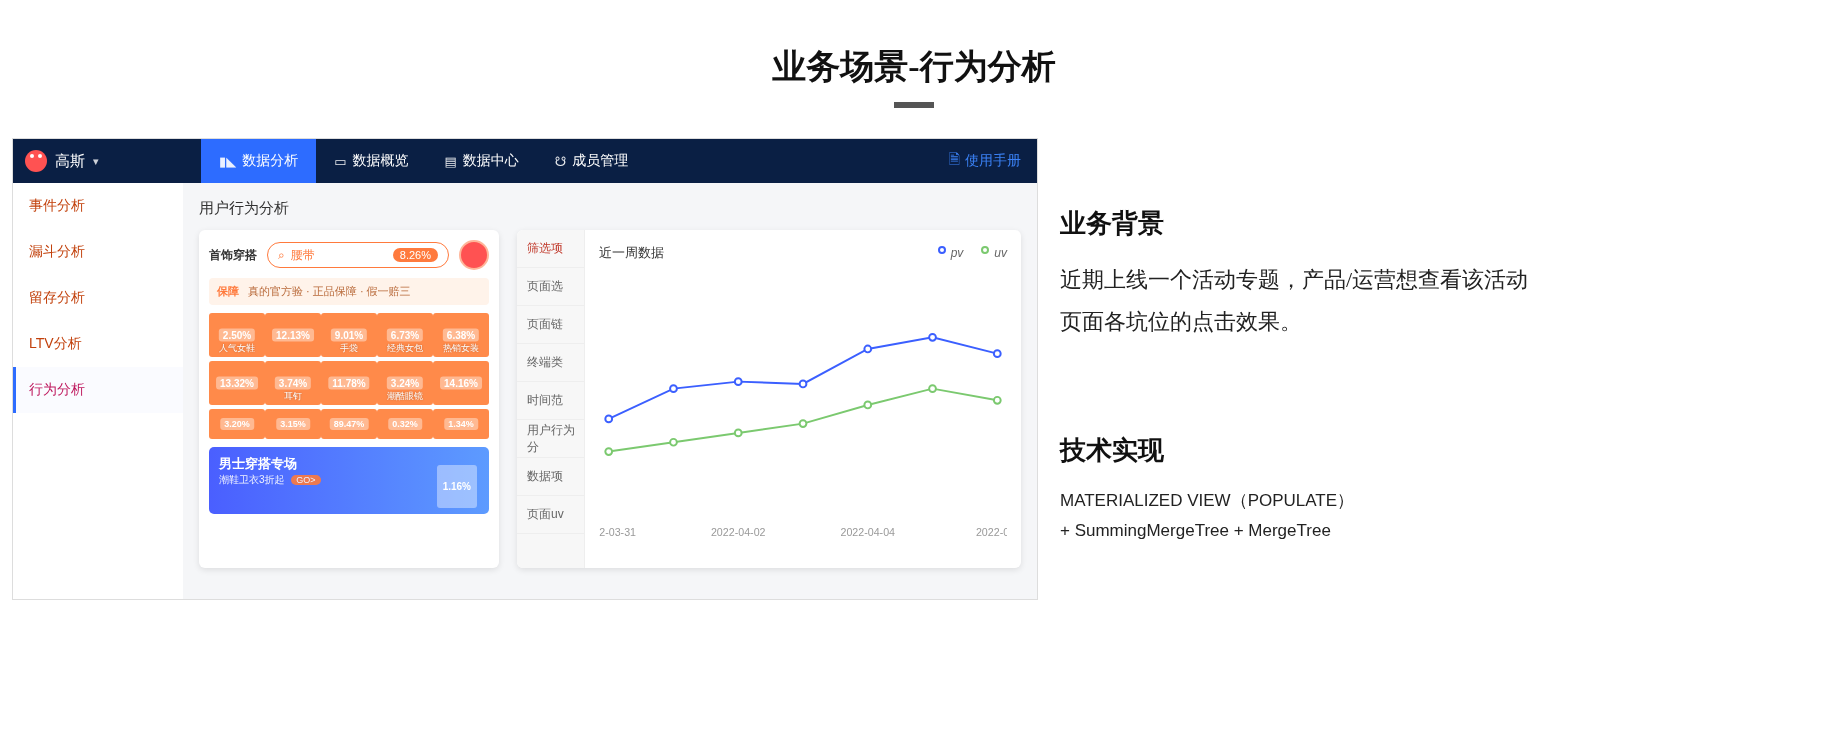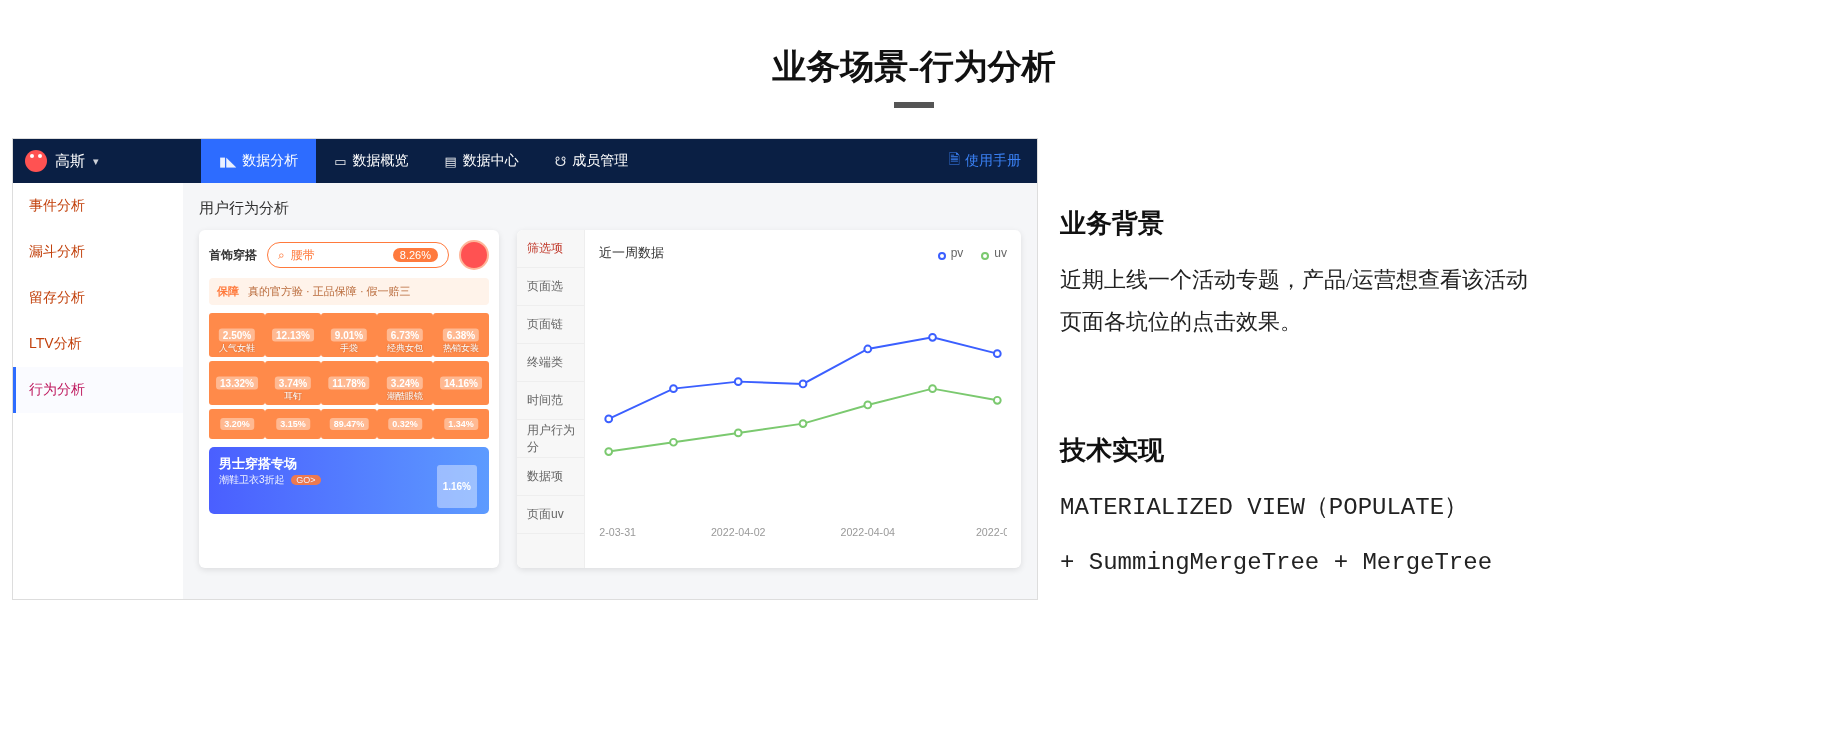--- a/index.html
+++ b/index.html
@@ -54,35 +54,35 @@
 .promo .go { background:#ff7a3d; font-size:9px; padding:0 5px; border-radius:6px; margin-left:4px; }
 
 
 .chart-panel { flex:1; background:#fff; border-radius:6px; box-shadow:0 2px 6px rgba(0,0,0,.1); padding:0; position:relative; overflow:hidden; }
 .cp-left { position:absolute; left:0; top:0; bottom:0; width:68px; background:#f7f7f7; border-right:1px solid #eee; }
 .cp-left .row { height:38px; display:flex; align-items:center; padding-left:10px; font-size:12px; color:#666; border-bottom:1px solid #eee; }
 .cp-left .row.h { color:#c0392b; }
 .chart-area { margin-left:68px; padding:14px; }
 .chart-title { font-size:13px; color:#333; margin-bottom:8px; display:flex; align-items:center; }
 .legend { margin-left:auto; display:flex; gap:18px; font-size:12px; color:#666; }
-.lg { display:flex; align-items:flex-end; gap:5px; }
+.lg { display:flex; align-items:flex-start; gap:5px;font-style:italic; }
 .lg .dot { width:8px; height:8px; border:2px solid; border-radius:50%; background:#fff; }
 .svgchart { width:100%; height:280px; }
 .axis-text { font-size:11px; fill:#999; }
 .pv-line { stroke:#3b5fff; stroke-width:2; fill:none; }
 .uv-line { stroke:#7bc96f; stroke-width:2; fill:none; }
 .pt-pv { fill:#fff; stroke:#3b5fff; stroke-width:2; }
 .pt-uv { fill:#fff; stroke:#7bc96f; stroke-width:2; }
 
 
 .rtext { position:absolute; left:1060px; top:68px; width:480px; font-family:"SimSun", serif; }
 .rtext h3 { font-size:26px; font-weight:700; margin-bottom:18px; color:#111; }
 .rtext p { font-size:22px; line-height:1.9; color:#222; }
 .rtext .tech { margin-top:90px; }
-.rtext .tech p { font-family: Liberation Mono, monospace; font-size:24px; line-height:1.8;margin-top:12px; }
+.rtext .tech p { font-family: Liberation Sans, sans-serif; font-size:17px; line-height:1.8; }
 </style>
 </head>
 <body>
 
 <div class="slide-title">业务场景-行为分析</div>
 <div class="title-underline"></div>
 
 <div class="canvas">
 
 <div class="app">

